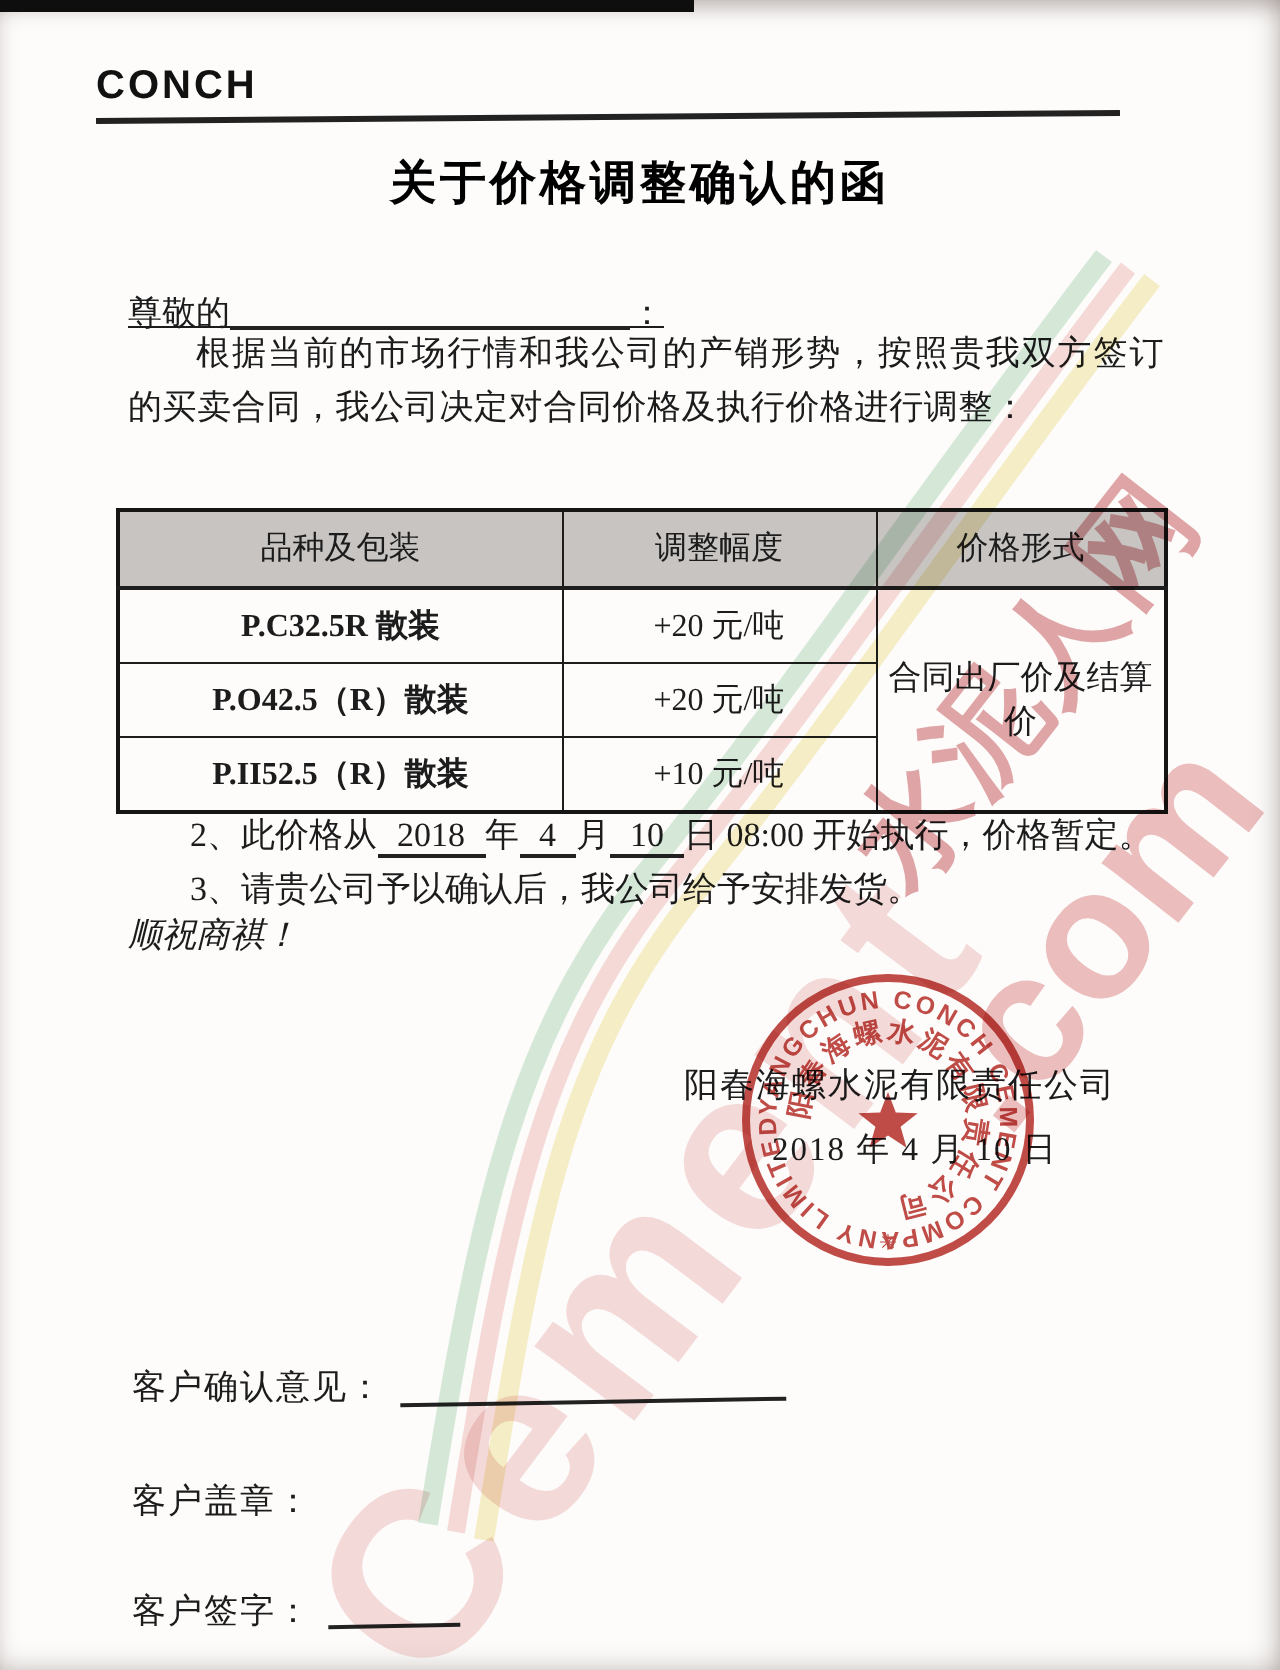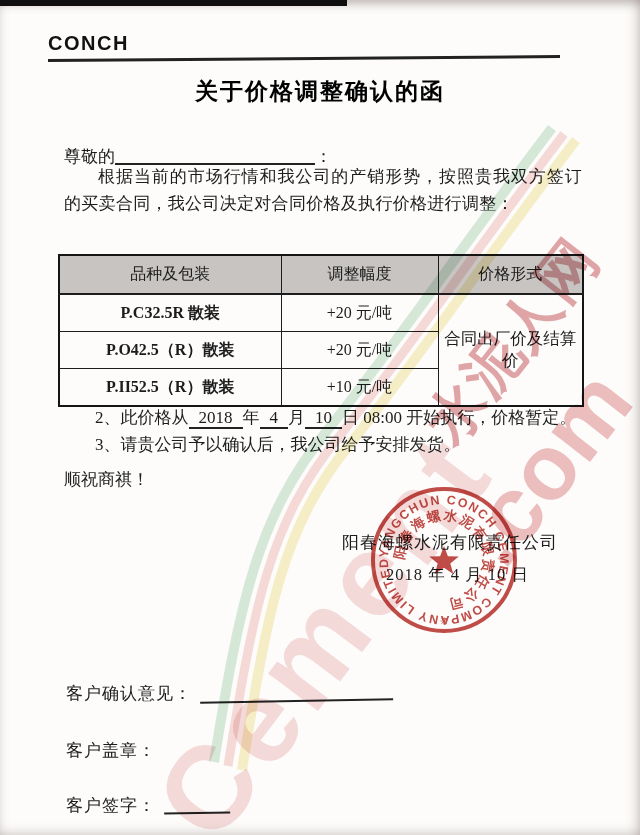--- a/index.html
+++ b/index.html
@@ -32,21 +32,21 @@
   .logo-underline{
     position:absolute;left:48px;top:57px;width:512px;height:2.5px;
     background:#222;transform:rotate(-0.45deg);z-index:5;
   }
   .doc-title{
     position:absolute;left:0;top:76px;width:640px;text-align:center;
     font-family:"Liberation Sans","DejaVu Sans",sans-serif;
     font-weight:bold;font-size:23px;letter-spacing:2px;color:#000000;z-index:5;
   }
   .content{position:absolute;inset:0;z-index:5;font-size:17px;}
-  .salutation{position:absolute;left:64px;top:145px;}
+  .salutation{position:absolute;left:64px;top:145px;text-decoration:underline;}
   .blank-line{
     display:inline-block;width:200px;height:1em;vertical-align:-3px;
     border-bottom:2px solid #222;
   }
   .para{
     position:absolute;left:64px;top:163px;width:518px;
     line-height:27px;text-indent:34px;text-align:justify;letter-spacing:.3px;
   }
   .item1{position:absolute;left:95px;top:229px;}
 
@@ -65,21 +65,21 @@
   table.price{border:2px solid #151515;}
   table.price .variety{font-weight:600;}
   table.price .merged{font-size:16.5px;}
 
   .item2{position:absolute;left:95px;top:406px;white-space:nowrap;}
   .u-field{
     display:inline-block;text-align:center;border-bottom:2px solid #222;
     padding:0 10px;line-height:19px;
   }
   .item3{position:absolute;left:95px;top:433px;}
-  .closing{position:absolute;left:64px;top:468px;}
+  .closing{position:absolute;left:64px;top:456px;font-style:italic;}
 
   .company-line{position:absolute;left:342px;top:531px;font-size:17px;letter-spacing:1px;}
   .date-line{position:absolute;left:386px;top:564px;font-size:16.5px;letter-spacing:1px;}
 
   .footer-row{position:absolute;left:66px;font-size:17px;letter-spacing:1px;}
   .f-confirm{top:682px;}
   .f-stamp{top:739px;}
   .f-sign{top:794px;}
   .confirm-line{
     display:inline-block;width:193px;height:1em;vertical-align:-3px;margin-left:8px;

